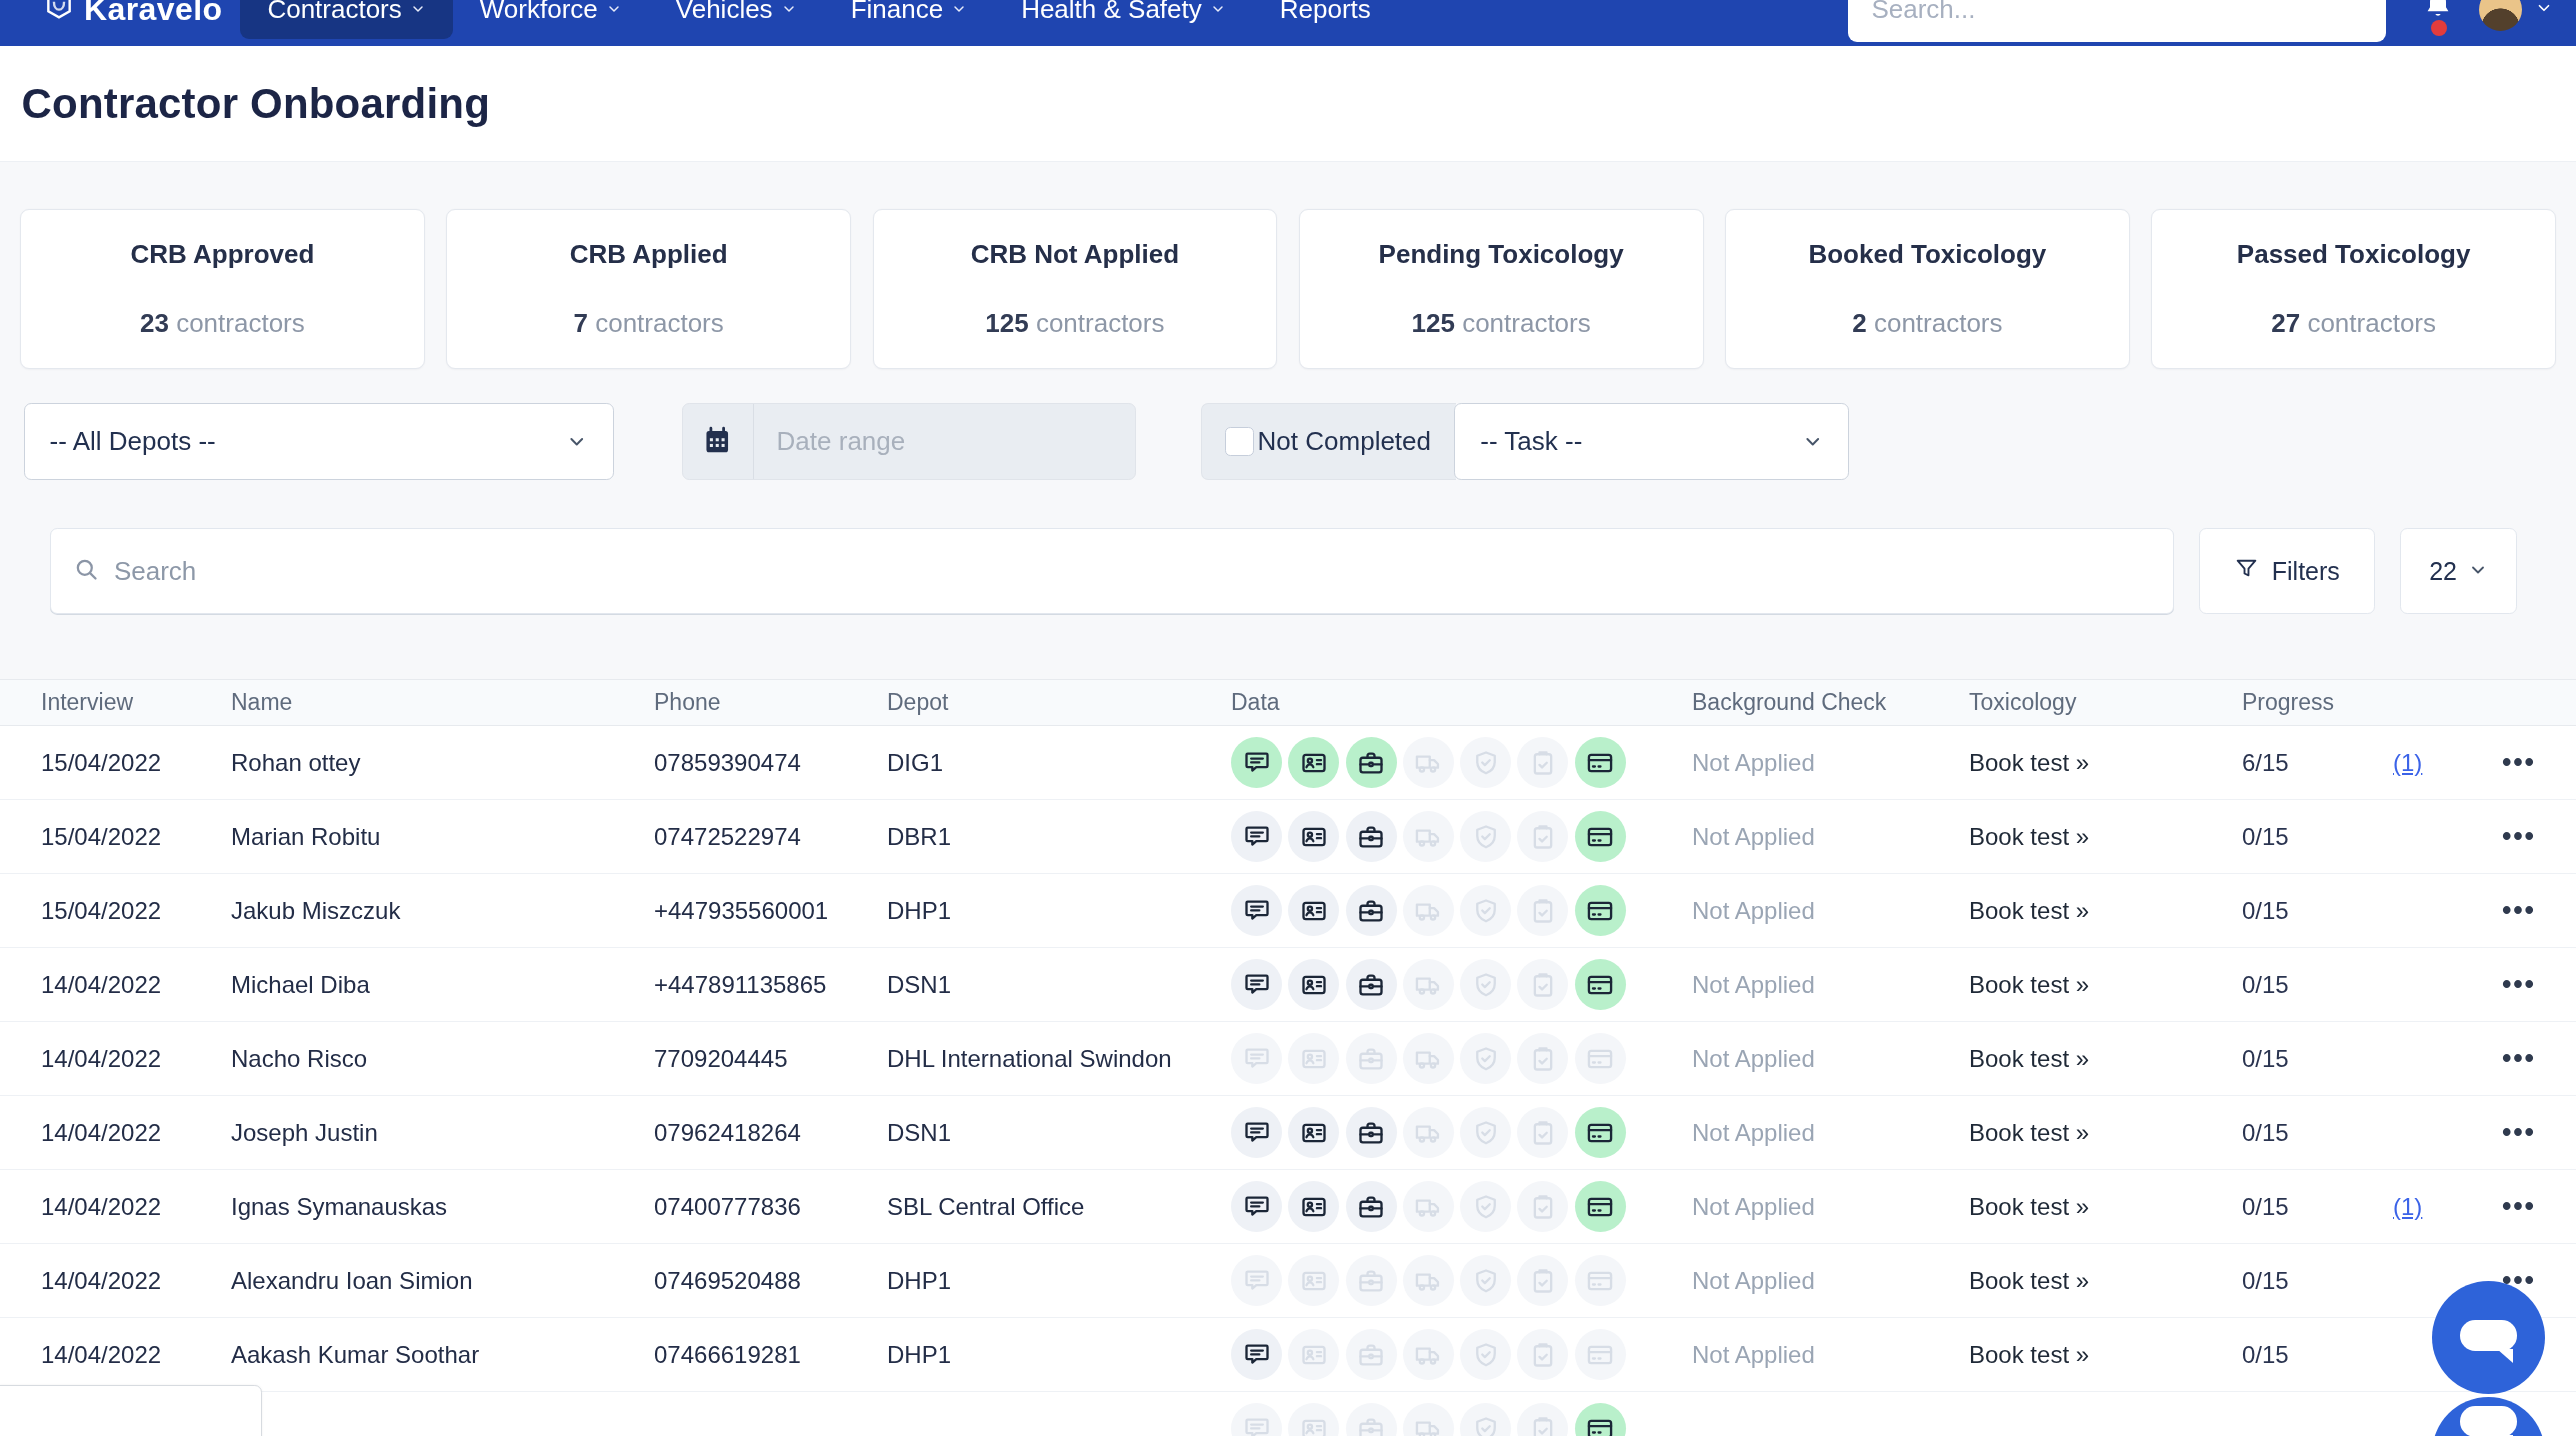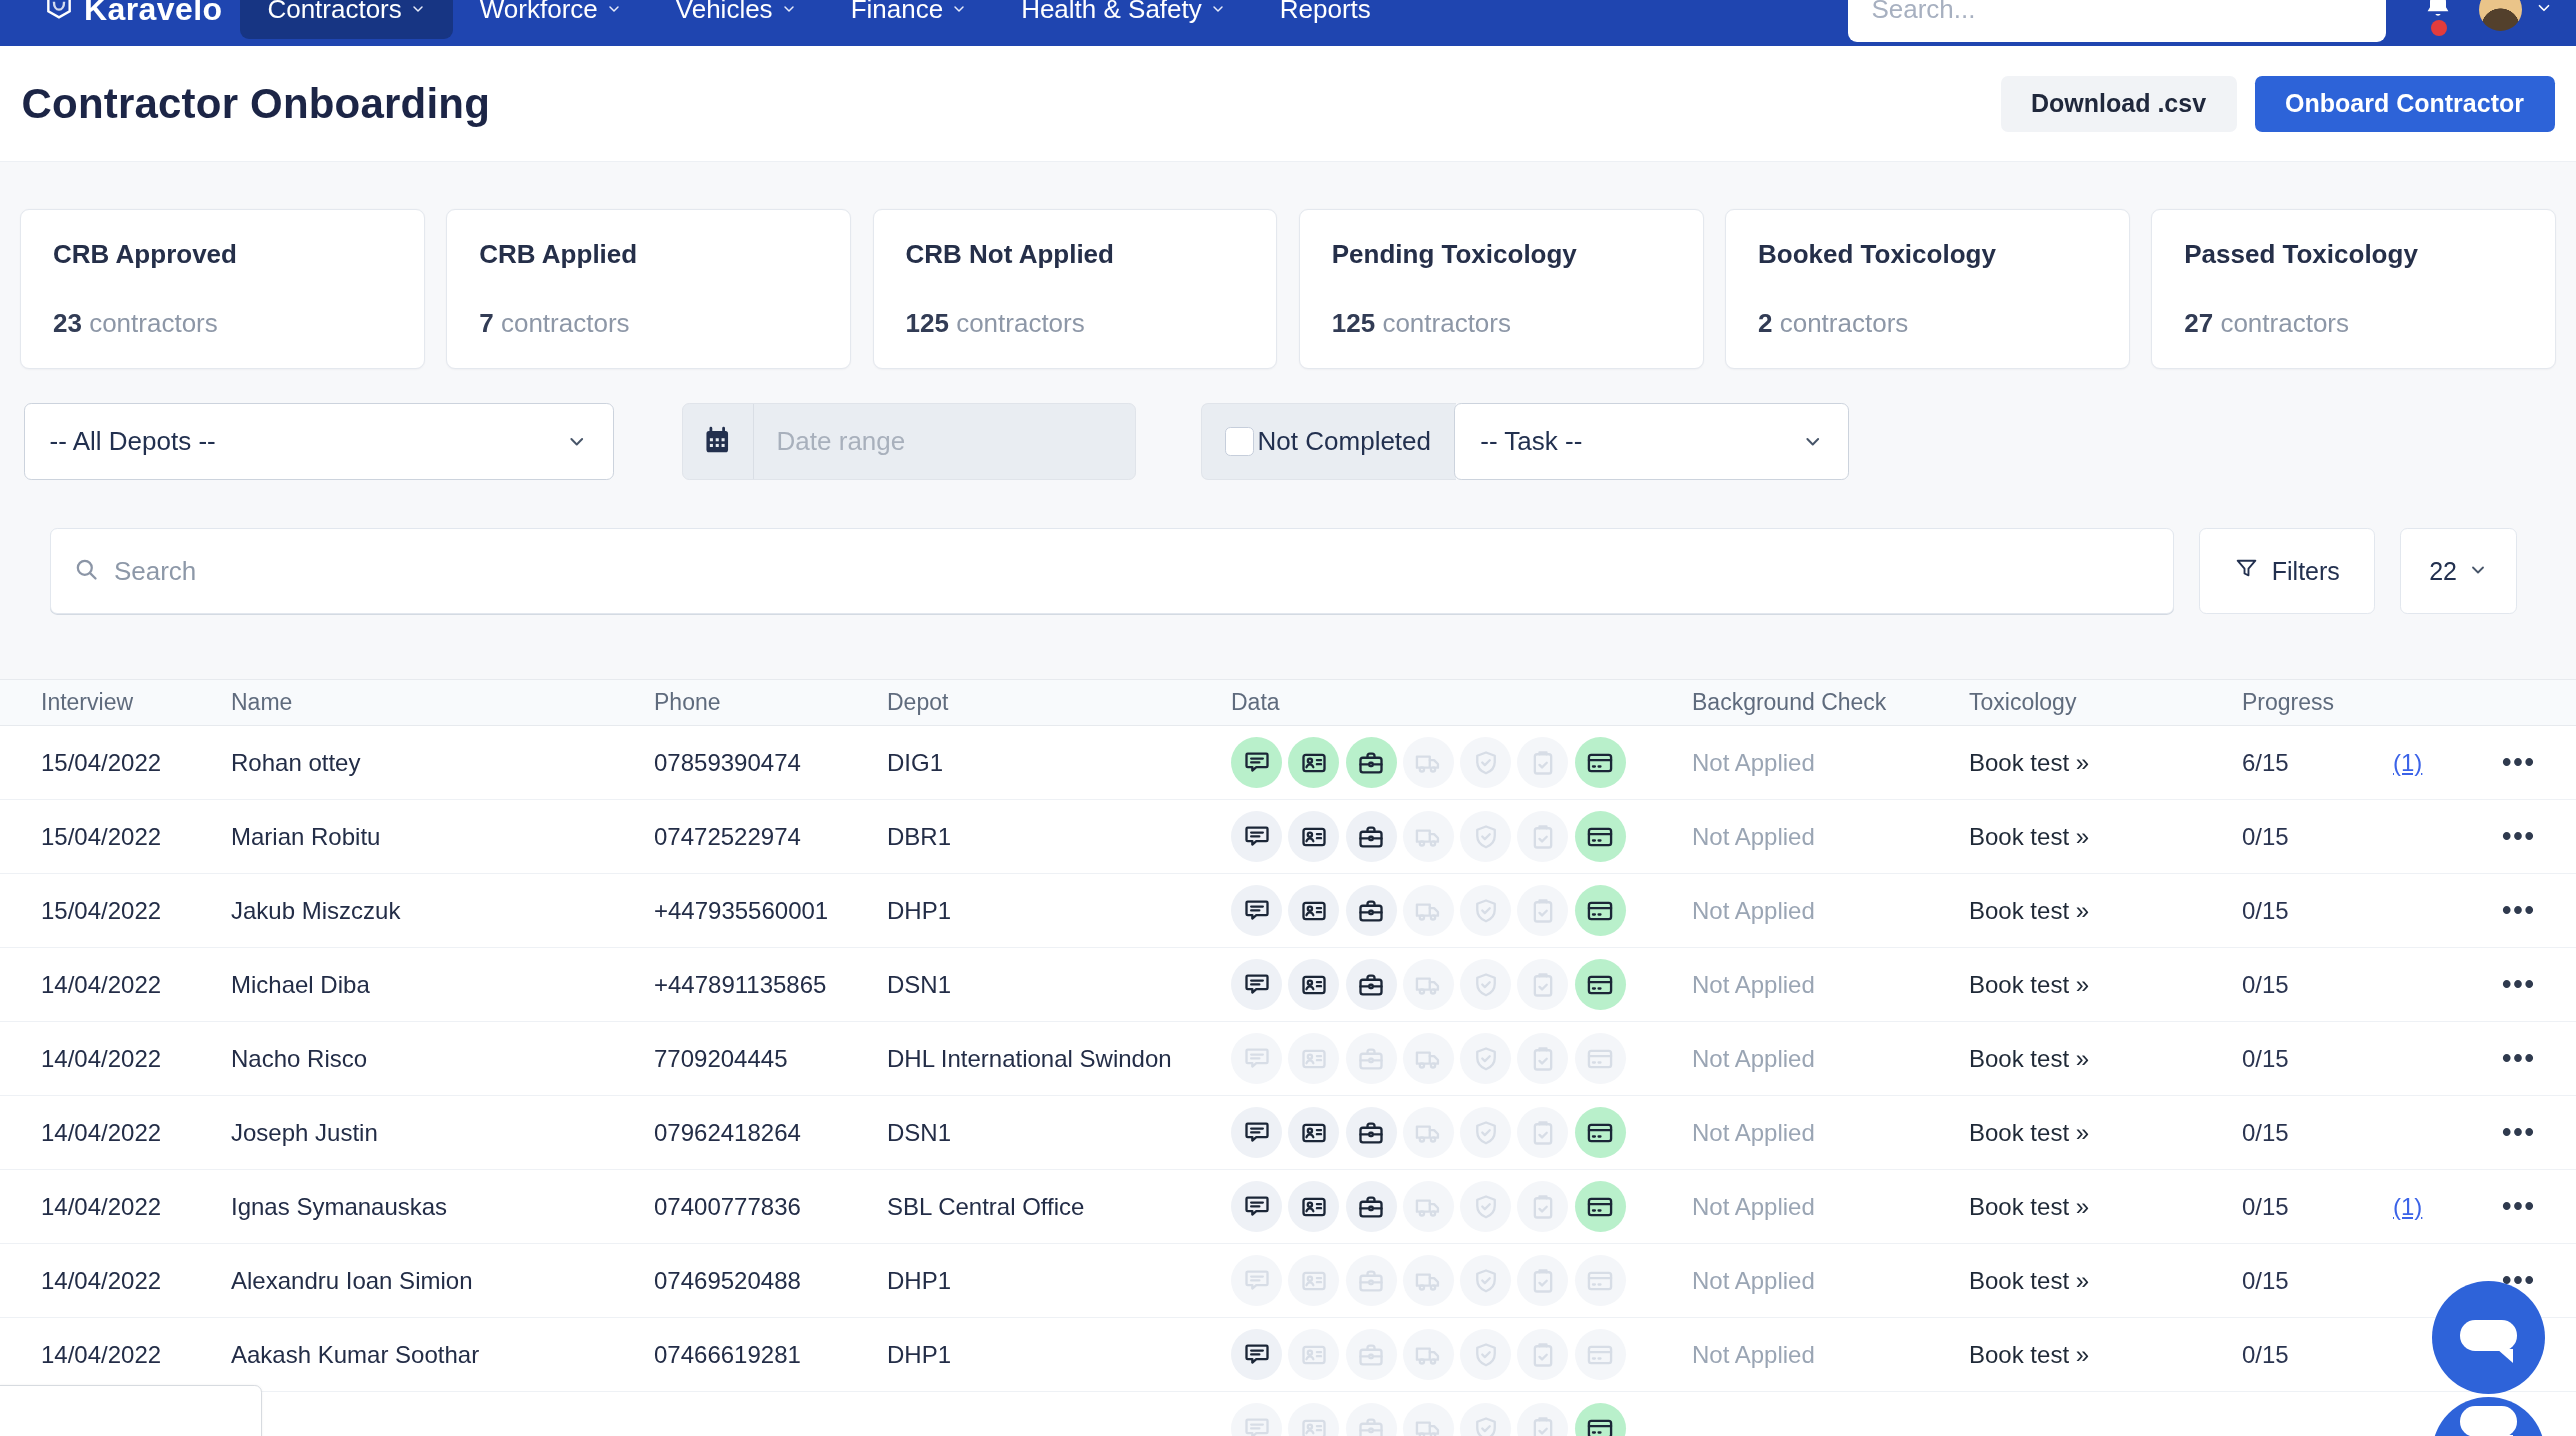--- a/index.html
+++ b/index.html
@@ -37,21 +37,21 @@
   .header-actions { margin-left:auto; display:flex; gap:18px; }
   .btn { height:56px; border:0; border-radius:7.2px; font-family:inherit; font-size:25px; font-weight:600;
          display:flex; align-items:center; padding:0 30.5px; cursor:pointer; }
   .btn-light { background:#f1f3f6; color:#20283c; }
   .btn-primary { background:#2d63d8; color:#fff; }
 
   
   .stats-row { display:flex; gap:21.5px; margin:47px 20px 0; height:160px; }
   .stat-card { flex:1; background:#fff; border:0.9px solid #e4e8ee; border-radius:9px;
                box-shadow:0 0.9px 1.8px rgba(16,24,40,.04); padding:29px 32px;
-               display:flex; flex-direction:column; justify-content:space-between; cursor:pointer; }
+               display:flex; flex-direction:column; justify-content:space-between; cursor:pointer;align-items:center; }
   .stat-label { font-size:26px; font-weight:600; color:#252f49; }
   .stat-count { font-size:26px; }
   .stat-count b { color:#323c55; font-weight:700; }
   .stat-count span.unit { color:#8d97a7; font-weight:400; }
 
   
   .filters-row { margin:34px 20px 0; height:77px; display:flex; align-items:stretch; }
   .select-box { background:#fff; border:0.9px solid #ccd3dd; border-radius:7.2px; display:flex; align-items:center;
                 padding:0 25px; font-size:26px; font-weight:500; color:#22304f; cursor:pointer; }
   .select-box .chev { margin-left:auto; color:#475569; } .select-box .chev svg{ width:21.5px; height:21.5px; display:block; }
@@ -189,24 +189,20 @@
     </div>
     <div class="nav-avatar"></div>
     <div class="nav-caret"><span><svg viewBox="0 0 24 24" fill="none" stroke="currentColor" stroke-width="2.2" stroke-linecap="round" stroke-linejoin="round">
             <path d="M6 9l6 6 6-6"></path>
           </svg></span></div>
   </div>
 </nav>
 
 <header class="header-band">
   <h1 class="page-title">Contractor Onboarding</h1>
-  <div class="header-actions">
-    <button class="btn btn-light">Download .csv</button>
-    <button class="btn btn-primary">Onboard Contractor</button>
-  </div>
 </header>
 
 <section class="stats-row" id="stats-row">
   <div class="stat-card">
     <div class="stat-label">CRB Approved</div>
     <div class="stat-count"><b>23</b> <span class="unit">contractors</span></div>
   </div>
 
   <div class="stat-card">
     <div class="stat-label">CRB Applied</div>

